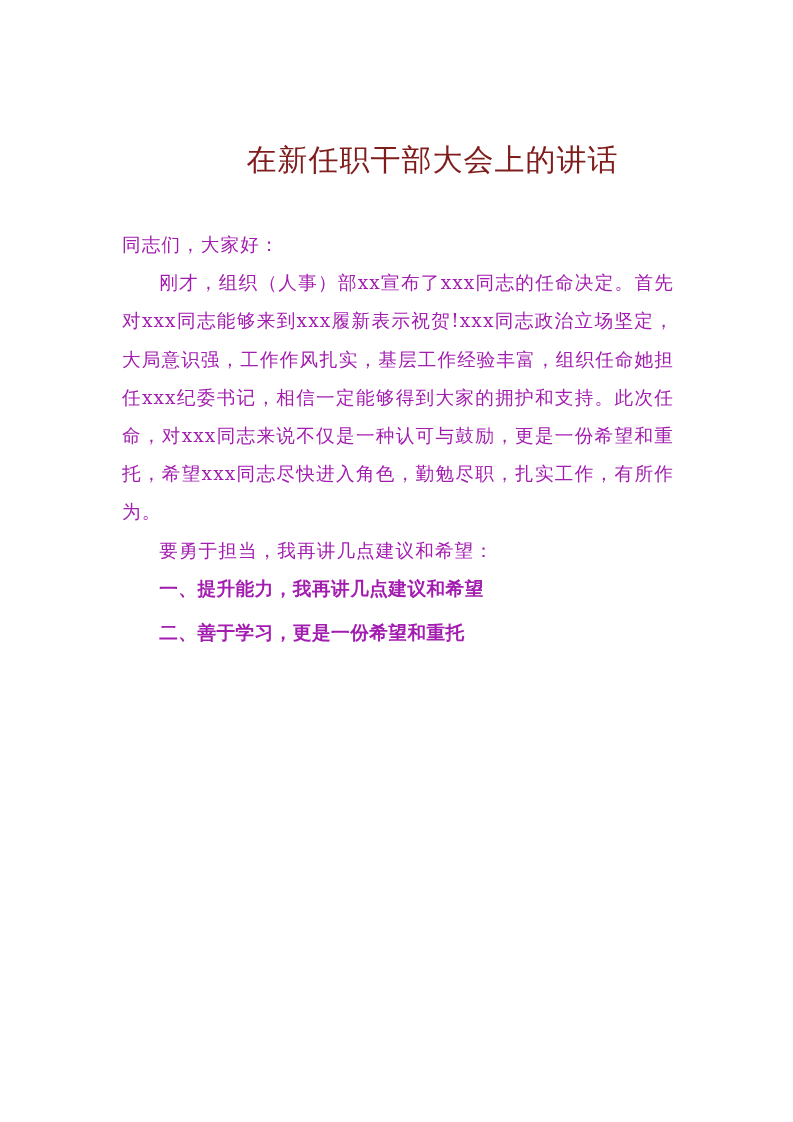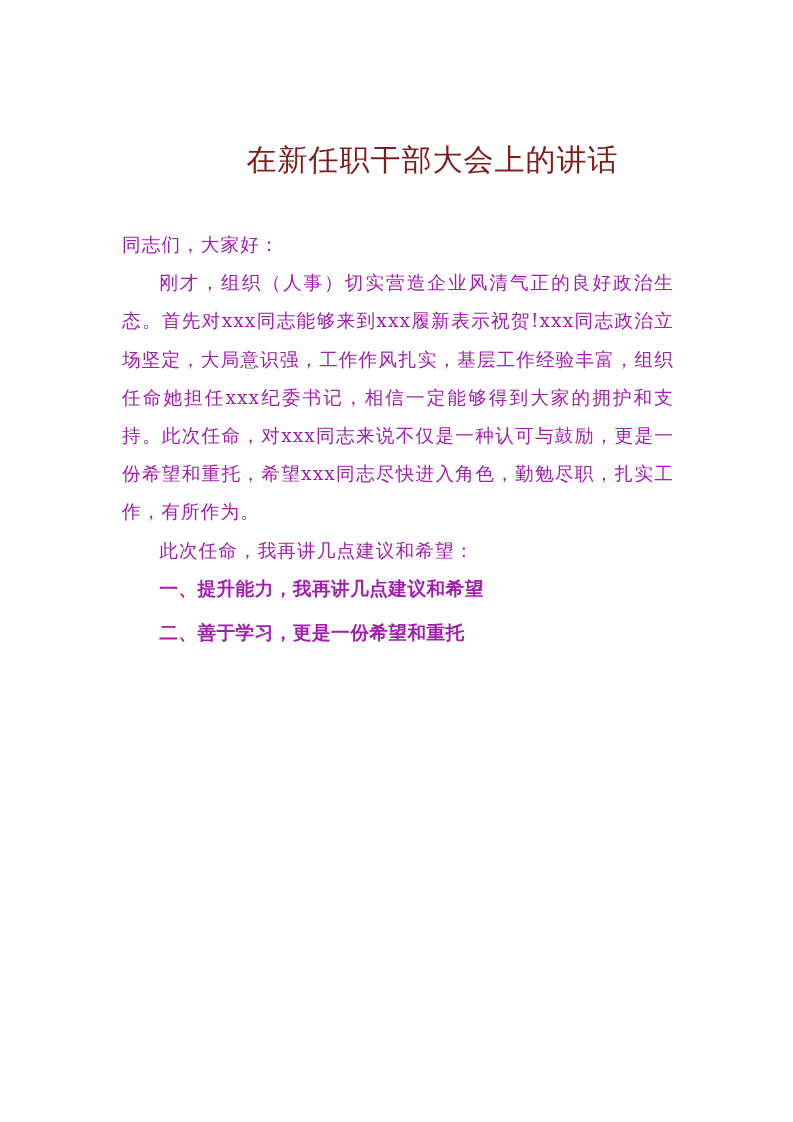--- a/index.html
+++ b/index.html
@@ -34,20 +34,20 @@
   .heading2 { margin-top: 6px !important; }
 </style>
 </head>
 <body>
 
 <div class="page">
   <div class="title">在新任职干部大会上的讲话</div>
 
   <div class="body">
     <p>同志们，大家好：</p>
-    <p class="indent">刚才，组织（人事）切实营造企业风清气正的良好政治生态。首先对xxx同志能够来到xxx履新表示祝贺!xxx同志政治立场坚定，大局意识强，工作作风扎实，基层工作经验丰富，组织任命她担任xxx纪委书记，相信一定能够得到大家的拥护和支持。此次任命，对xxx同志来说不仅是一种认可与鼓励，更是一份希望和重托，希望xxx同志尽快进入角色，勤勉尽职，扎实工作，有所作为。</p>
-    <p class="indent">此次任命，我再讲几点建议和希望：</p>
+    <p class="indent">刚才，组织（人事）部xx宣布了xxx同志的任命决定。首先对xxx同志能够来到xxx履新表示祝贺!xxx同志政治立场坚定，大局意识强，工作作风扎实，基层工作经验丰富，组织任命她担任xxx纪委书记，相信一定能够得到大家的拥护和支持。此次任命，对xxx同志来说不仅是一种认可与鼓励，更是一份希望和重托，希望xxx同志尽快进入角色，勤勉尽职，扎实工作，有所作为。</p>
+    <p class="indent">要勇于担当，我再讲几点建议和希望：</p>
 
     <p class="heading">一、提升能力，我再讲几点建议和希望</p>
 
     <p class="heading heading2">二、善于学习，更是一份希望和重托</p>
   </div>
 </div>
 
 </body></html>

